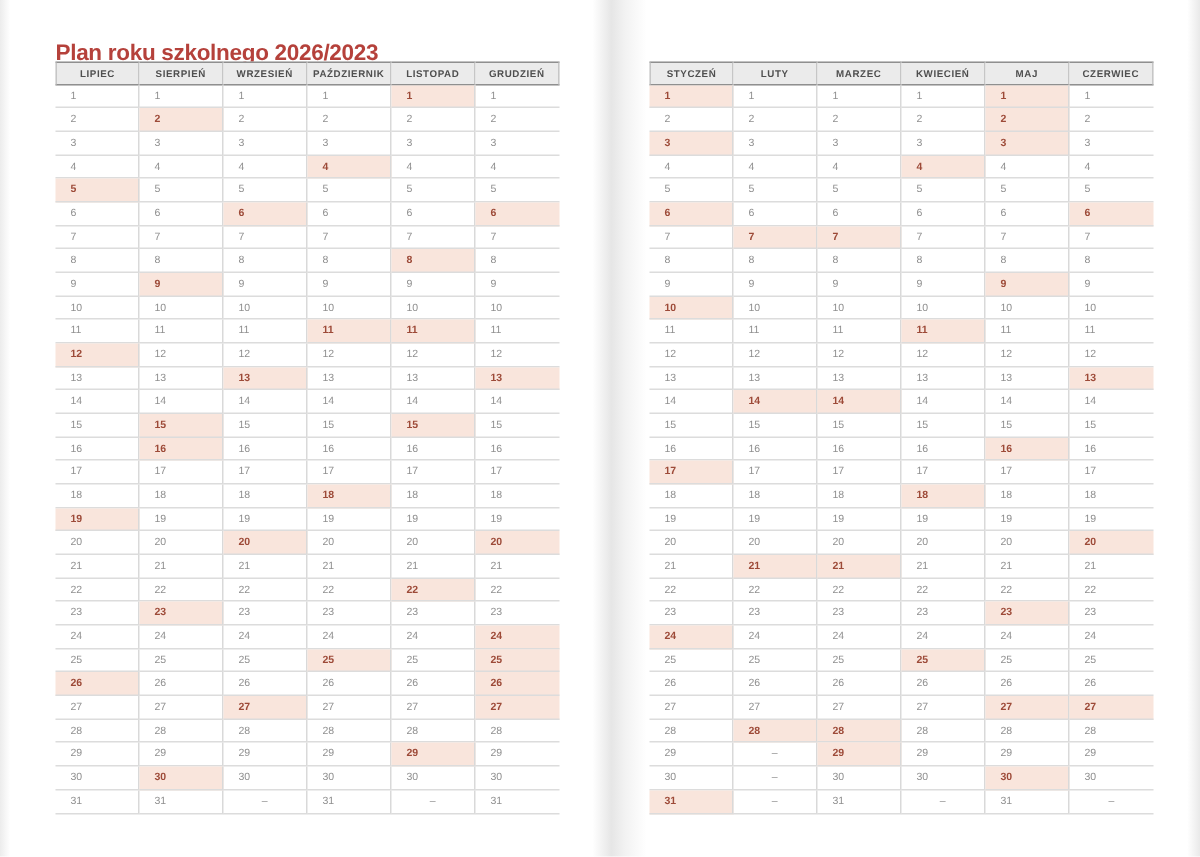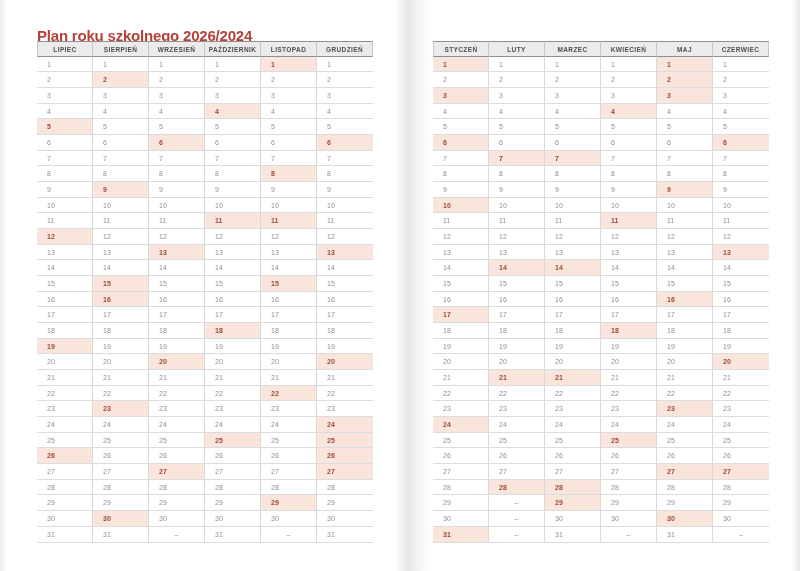--- a/index.html
+++ b/index.html
@@ -42,21 +42,21 @@
   .dcell.hl{background:var(--hl-bg);color:var(--hl-text);font-weight:700;}
   .dcell.dash{justify-content:center;padding-left:0;color:var(--day-text);}
 </style>
 </head>
 <body style="--accent: #b5413b; --header-bg: #ebebeb; --header-text: #4f4f4f; --header-border: #8f8f8f; --header-sep: #c6c6c6; --row-line: #dcdcdc; --col-line: #d9d9d9; --day-text: #8f8f8f; --hl-bg: #f9e5dc; --hl-text: #9d4a38;">
 
 <div class="edge-left"></div>
 <div class="edge-right"></div>
 <div class="gutter"></div>
 
-<h1 class="page-title">Plan roku szkolnego 2026/2024</h1>
+<h1 class="page-title">Plan roku szkolnego 2026/2023</h1>
 
 <div class="cal-table left">
     <div class="hcell first">LIPIEC</div>
     <div class="hcell">SIERPIEŃ</div>
     <div class="hcell">WRZESIEŃ</div>
     <div class="hcell">PAŹDZIERNIK</div>
     <div class="hcell">LISTOPAD</div>
     <div class="hcell last">GRUDZIEŃ</div>
     <div class="dcell">1</div>
     <div class="dcell">1</div>

